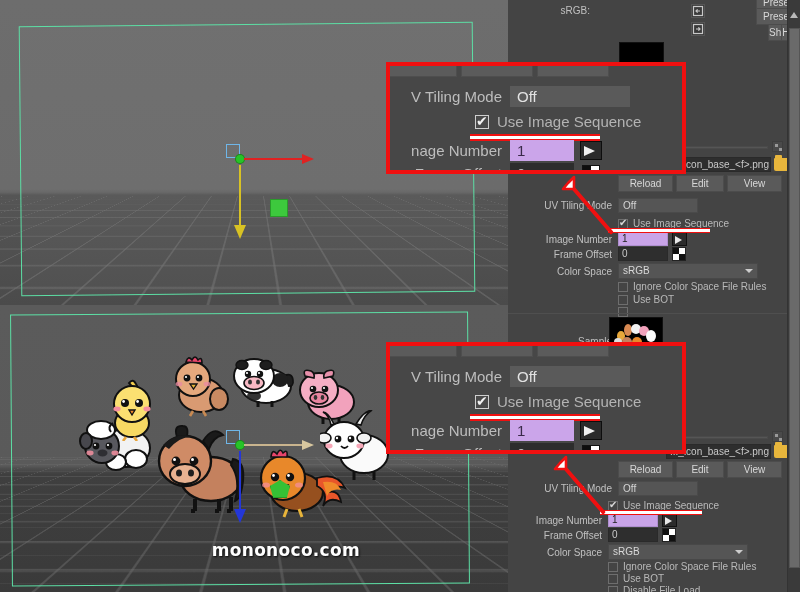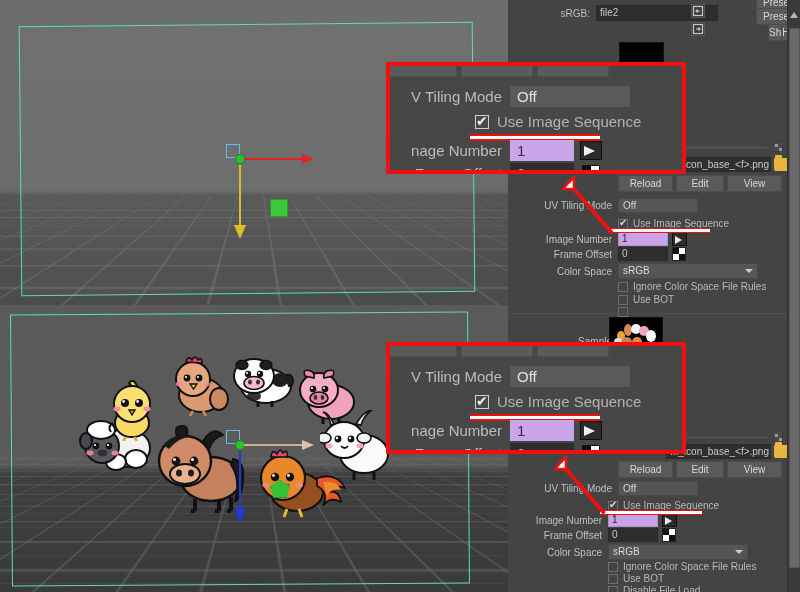--- a/index.html
+++ b/index.html
@@ -441,27 +441,27 @@
     <div class="manip" style="left:240px; top:140px;">
       <div class="manip-square"></div>
       <div class="manip-center"></div>
       <div class="manip-axis axis-x-line-tan"></div>
       <div class="manip-axis axis-x-head-tan"></div>
       <div class="manip-axis axis-y-line-blue"></div>
       <div class="manip-axis axis-y-head-blue"></div>
     </div>
     <div class="pivot-green-pent" style="left:270px; top:175px;"></div>
 
+    <div class="watermark">mononoco.com</div>
   </div>
 
   <div id="attr-editor">
 
     <div class="ae-row" style="left:48px; top:5px; width:230px;">
       <span class="ae-label" style="width:40px;">sRGB:</span>
-      <span class="ae-field" style="width:122px; height:16px; line-height:14px;">file2</span>
     </div>
     <div class="ae-icon-btn" style="position:absolute; left:183px; top:4px;">
       <svg width="12" height="12" viewBox="0 0 12 12" style="position:absolute;left:0;top:0;">
         <rect x="1.5" y="1.5" width="9" height="9" fill="none" stroke="#c8c8c8" stroke-width="1.2"></rect>
         <path d="M8 6 L4 6 M5.6 4.4 L4 6 L5.6 7.6" fill="none" stroke="#c8c8c8" stroke-width="1.2"></path>
       </svg>
     </div>
     <div class="ae-icon-btn" style="position:absolute; left:183px; top:22px;">
       <svg width="12" height="12" viewBox="0 0 12 12" style="position:absolute;left:0;top:0;">
         <rect x="1.5" y="1.5" width="9" height="9" fill="none" stroke="#c8c8c8" stroke-width="1.2"></rect>

